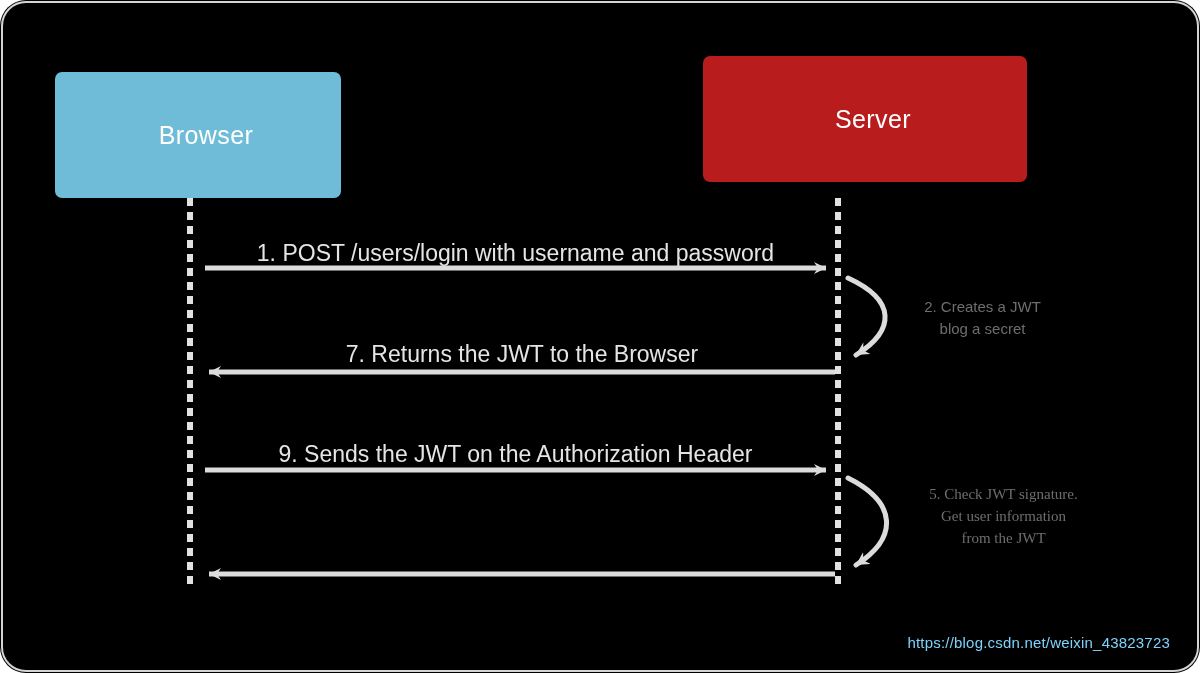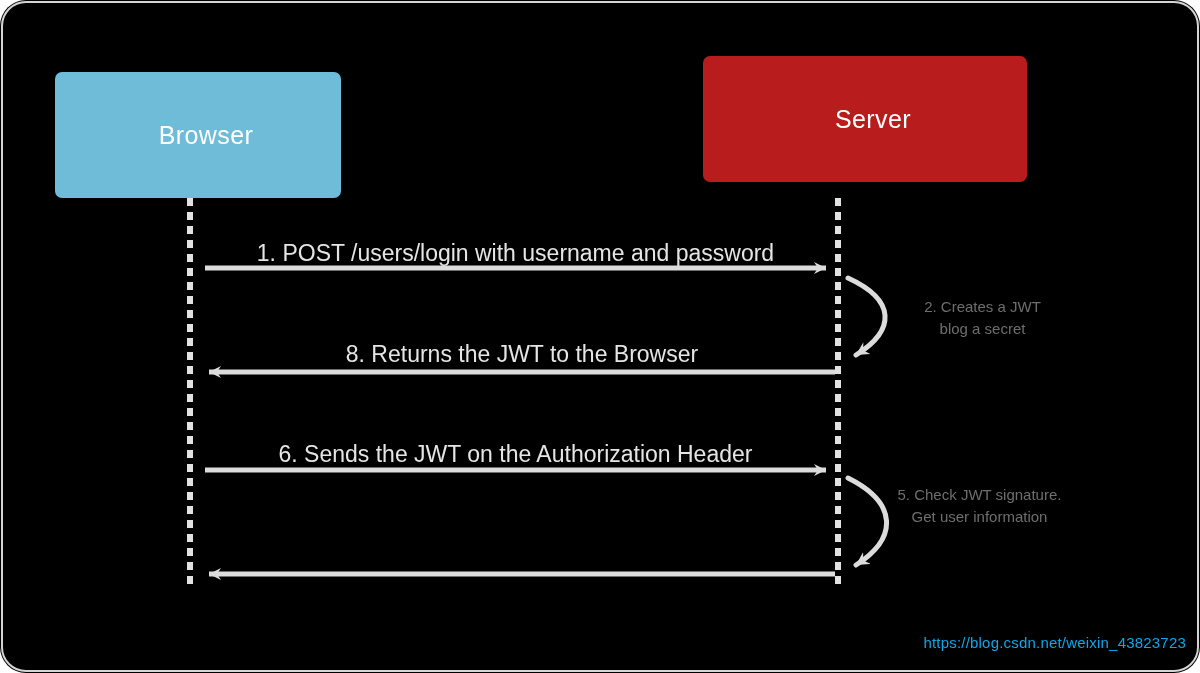--- a/index.html
+++ b/index.html
@@ -99,23 +99,23 @@
     position: absolute;
     left: 0;
     top: 0;
     width: 1200px;
     height: 673px;
     pointer-events: none;
   }
 
   #watermark {
     position: absolute;
-    right: 14px;
+    right: 30px;
     bottom: 22px;
-    color: #0ea5e9;
+    color: #7dd3fc;
     font-size: 15px;
     letter-spacing: 0.2px;
   }
 </style>
 </head>
 <body>
 
 <div id="canvas">
 
   <div class="actor-box" id="actor-browser">
@@ -150,30 +150,31 @@
 
     <line x1="205" y1="470" x2="826" y2="470" stroke="#dcdcdc" stroke-width="5" marker-end="url(#arrow-right)"></line>
 
     <path d="M 848 478 C 898 503, 898 538, 856 565" fill="none" stroke="#dcdcdc" stroke-width="5" stroke-linecap="round" marker-end="url(#arrow-curve)"></path>
 
     <line x1="835" y1="574" x2="209" y2="574" stroke="#dcdcdc" stroke-width="5" marker-end="url(#arrow-left)"></line>
   </svg>
 
   <div class="msg-label" style="left:205px; top:240px; width:621px;">1. POST /users/login with username and password</div>
 
-  <div class="msg-label" style="left:209px; top:341px; width:626px;">8. Returns the JWT to the Browser</div>
+  <div class="msg-label" style="left:209px; top:341px; width:626px;">7. Returns the JWT to the Browser</div>
 
-  <div class="msg-label" style="left:205px; top:441px; width:621px;">6. Sends the JWT on the Authorization Header</div>
+  <div class="msg-label" style="left:205px; top:441px; width:621px;">9. Sends the JWT on the Authorization Header</div>
 
 
   <div class="note-label" style="left:890px; top:296px; width:185px;">
     <div>2. Creates a JWT</div>
     <div>blog a secret</div>
   </div>
 
-  <div class="note-label" style="left:872px; top:484px; width:215px;">
+  <div class="note-label" style="left:896px; top:484px; width:215px;font-family:Liberation Serif, serif;">
     <div>5. Check JWT signature.</div>
     <div>Get user information</div>
+    <div>from the JWT</div>
   </div>
 
   <div id="watermark">https://blog.csdn.net/weixin_43823723</div>
 
 </div>
 
 </body></html>

